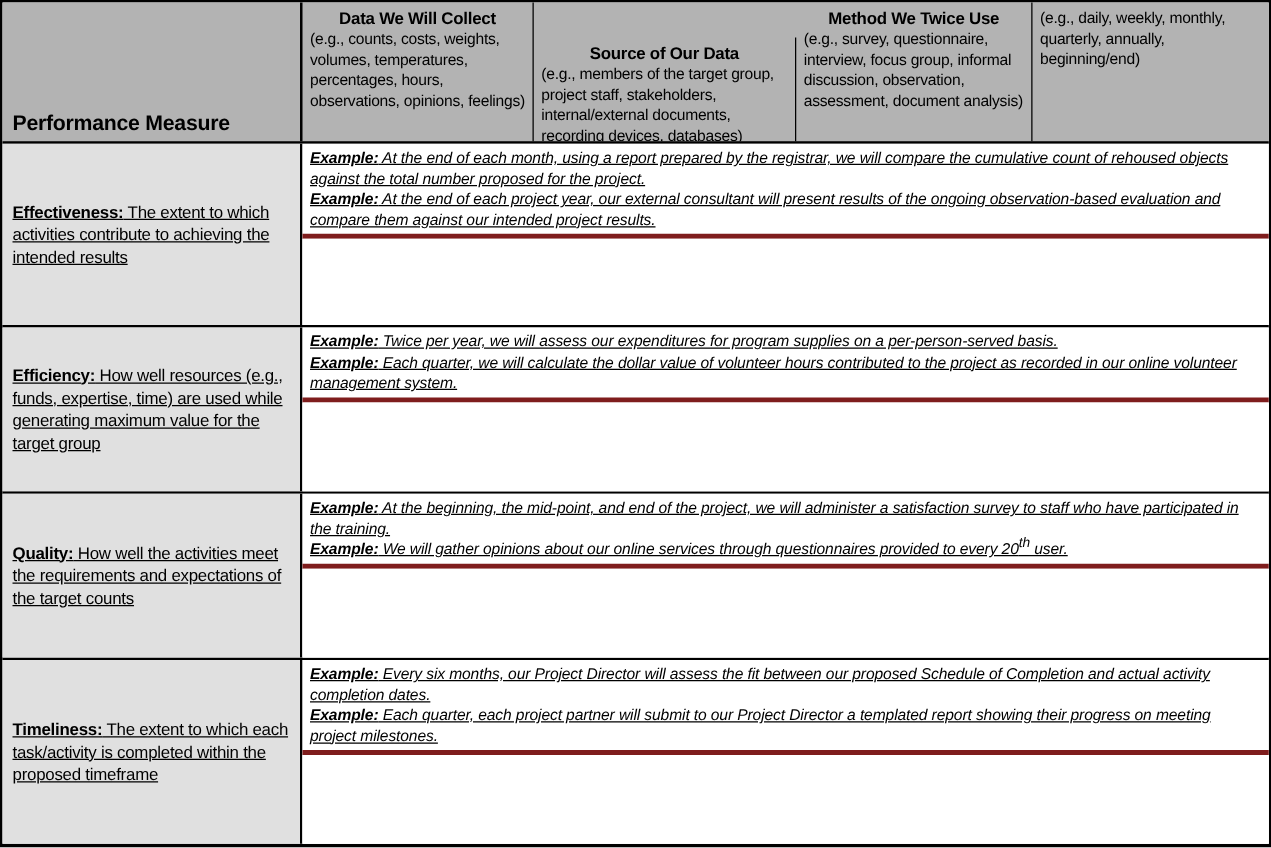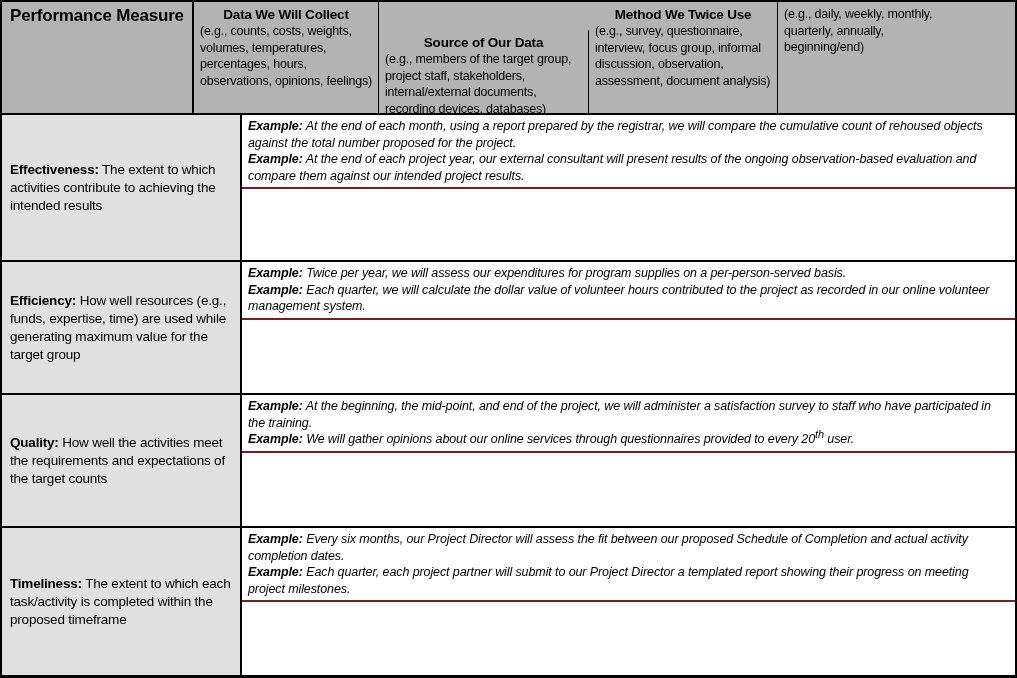--- a/index.html
+++ b/index.html
@@ -8,47 +8,47 @@
   .doc {
     width:1017px; height:678px;
     border:2px solid #000; border-bottom-width:3px;
     display:flex; flex-direction:column; background:#fff;
   }
   
   .header-row { display:flex; height:113px; flex:none; border-bottom:2px solid #000; background:#b3b3b3; }
   .hc { border-right:1px solid #000; padding:4px 6px 4px 6px; overflow:hidden; }
   .hc:last-child { border-right:none; }
   .hc-pm {
-    width:192px; flex:none; border-right:2px solid #000;
-    display:flex; align-items:flex-start; padding-left:8px;
+    width:240px; flex:none; border-right:2px solid #000;
+    display:flex; align-items:flex-end; padding-left:8px;
     font-weight:bold; font-size:17px; letter-spacing:-0.2px;
   }
   .w1 { width:185px; flex:none; }
   .w2 { width:210px; flex:none;margin-top:28px; }
   .w3 { width:189px; flex:none; }
   .w4 { width:189px; flex:none; }
   .hc-title { font-weight:bold; font-size:13.5px; line-height:17px; text-align:center; letter-spacing:-0.2px; }
   .hc-sub { font-size:12.5px; line-height:16.5px; letter-spacing:-0.2px; }
   
   .body-row { display:flex; border-bottom:2px solid #000; flex:none; }
   .body-row.grow { flex:1 1 auto; border-bottom:none; }
   .h147 { height:147px; }
   .h133 { height:133px; }
   .label-cell {
     width:240px; flex:none; background:#e0e0e0; border-right:2px solid #000;
     display:flex; align-items:center;
     padding:4px 6px 4px 8px;
-    font-size:13.5px; line-height:18px; letter-spacing:-0.2px;
+    font-size:13.5px; line-height:18px; letter-spacing:-0.2px;text-decoration:underline;
   }
   .label-cell b { font-weight:bold; }
   .content-area { flex:1 1 auto; display:flex; flex-direction:column; background:#fff; min-width:0; }
   .examples {
-    border-bottom:2px solid #7f1d1d;
+    border-bottom:4px solid #7f1d1d;
     padding:3px 8px 3px 6px;
-    font-style:italic; font-size:12.5px; line-height:16.5px; letter-spacing:-0.1px;
+    font-style:italic; font-size:12.5px; line-height:16.5px; letter-spacing:-0.1px;text-decoration:underline;
   }
   .ex b { font-weight:bold; }
   .ex sup { font-size:11px; line-height:0; }
   .blank-area { flex:1 1 auto; background:#fff; }
 </style>
 </head>
 <body>
 
 <div class="doc">
 

